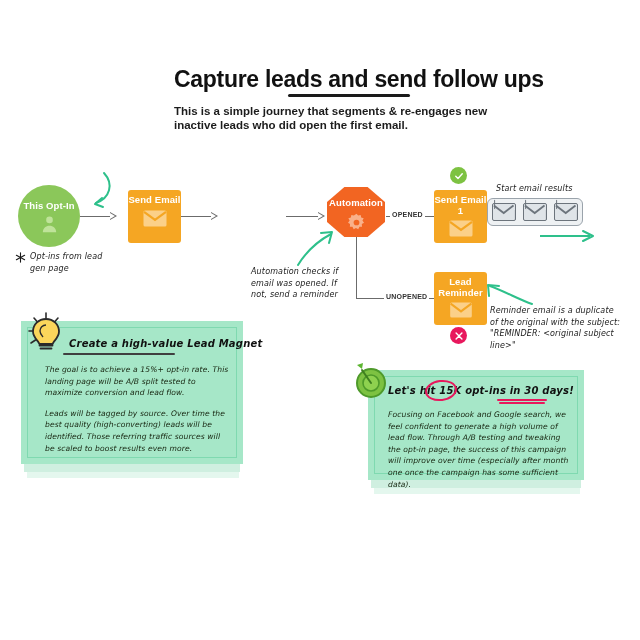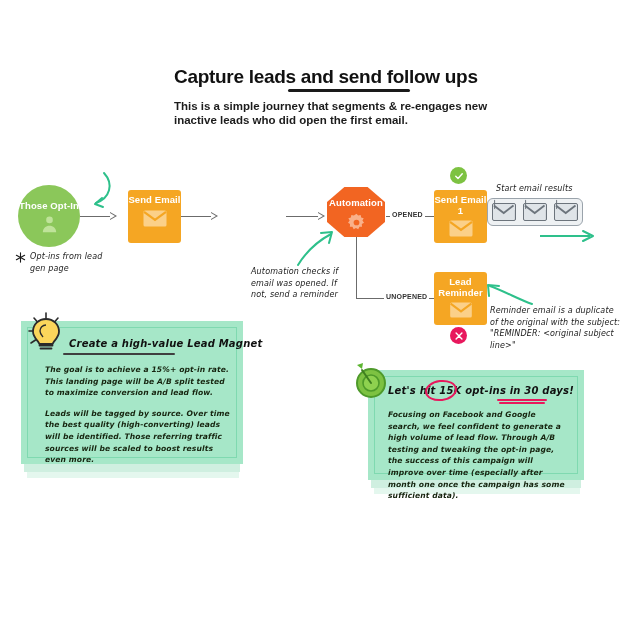--- a/index.html
+++ b/index.html
@@ -7,21 +7,21 @@
     width:640px;height:640px;background:#ffffff;
     font-family:"Liberation Sans", sans-serif;
     position:relative;overflow:hidden;
   }
   .canvas{position:absolute;inset:0;}
 
   
   .header{position:absolute;left:174px;top:66px;width:420px;}
   .title{
     font-family:"Liberation Sans", sans-serif;
-    font-weight:bold;font-size:19px;color:#111;letter-spacing:-.3px;
+    font-weight:bold;font-size:23px;color:#111;letter-spacing:-.3px;
     display:inline-block;margin:0;
   }
   .title-underline{
     width:122px;height:3px;background:#1a1a1a;border-radius:2px;
     margin:1px 0 0 114px;
   }
   .subtitle{
     font-family:"Liberation Sans", sans-serif;
     font-weight:bold;font-size:11.5px;line-height:14px;color:#1c1c1c;
     margin-top:7px;width:330px;
@@ -114,21 +114,21 @@
   .note-sh1{position:absolute;background:#CFEFE0;}
   .note-sh2{position:absolute;background:#E4F7EE;}
   .note-inner{position:absolute;border:1.5px solid #7FD9B0;}
   .note-title{
     font-family:"DejaVu Sans", sans-serif;font-style:italic;
     font-weight:bold;font-size:10px;color:#111;letter-spacing:.2px;
   }
   .note-rule{height:2px;background:#3f3f3f;border-radius:2px;}
   .note-body{
     font-family:"DejaVu Sans", sans-serif;font-style:italic;
-    font-size:7.6px;line-height:11.6px;color:#16240f;letter-spacing:.1px;font-weight:bold;
+    font-size:7.6px;line-height:11.6px;color:#16240f;letter-spacing:.1px;
   }
   .note-body p{margin:0 0 9px 0;}
 
   .circle-mark{
     position:absolute;border:2px solid #E8185D;border-radius:50%;
     transform:rotate(-7deg);
   }
   .red-underline{position:absolute;height:2px;background:#E8185D;border-radius:2px;}
 </style>
 </head>
@@ -155,21 +155,21 @@
   <div class="edge-label" style="left:390px;top:211px;">OPENED</div>
   <div class="arrowhead" style="left:434px;top:211.5px;"></div>
 
   <div class="ln ln-v" style="left:356px;top:237px;height:62px;"></div>
   <div class="ln ln-h" style="left:356px;top:298px;width:78px;"></div>
   <div class="edge-label" style="left:384px;top:293px;">UNOPENED</div>
   <div class="arrowhead" style="left:434px;top:293.5px;"></div>
 
   <div class="node" style="left:18px;top:185px;">
     <div class="circle-node">
-      <div class="node-label">Those Opt-In</div>
+      <div class="node-label">This Opt-In</div>
       <svg class="person-ico" viewBox="0 0 24 24">
         <circle cx="12" cy="7.5" r="4.2" fill="#BFE39A"></circle>
         <path d="M3.6 23c0-5 3.8-8.2 8.4-8.2s8.4 3.2 8.4 8.2z" fill="#BFE39A"></path>
       </svg>
     </div>
   </div>
 
   <div class="node" style="left:128px;top:190px;">
     <div class="box-node c-orange">
       <div class="node-label">Send Email</div>

